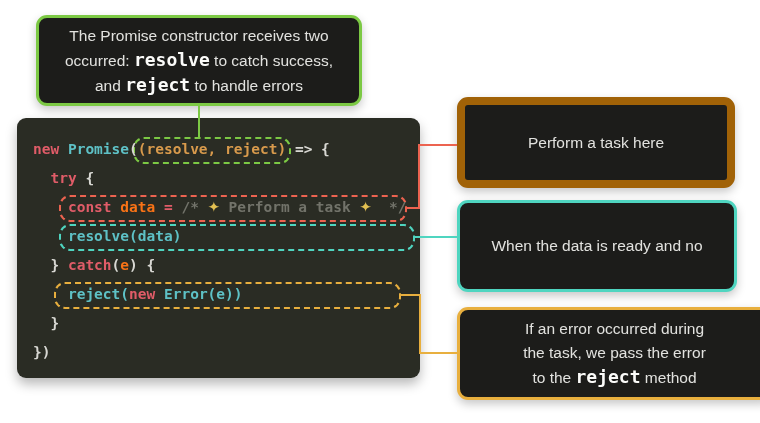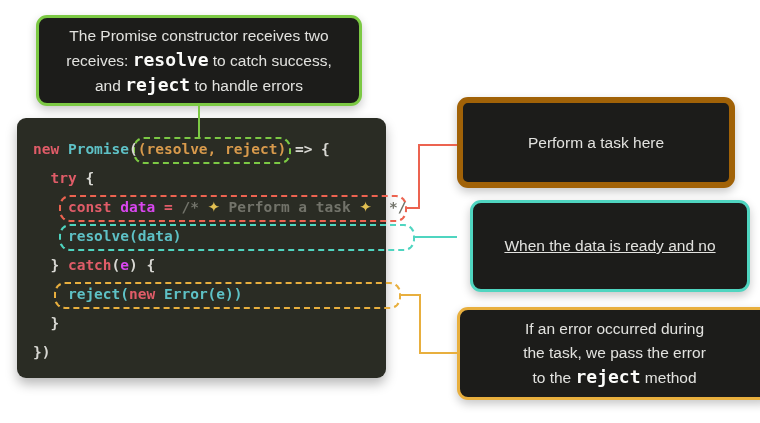--- a/index.html
+++ b/index.html
@@ -12,54 +12,54 @@
     position:absolute;box-sizing:border-box;background:#1c1c1a;color:#e2e2df;
     border-radius:11px;display:flex;flex-direction:column;justify-content:center;
     align-items:center;text-align:center;font-size:15.5px;line-height:24px;
     box-shadow:0 4px 10px rgba(0,0,0,.22);padding:0 10px;
   }
   .callout .rl-line{white-space:nowrap;}
   .callout .mono{
     font-family:"DejaVu Sans Mono",monospace;font-weight:bold;font-size:18px;color:#fbfbf9;
   }
   #constructor-callout{left:36px;top:15px;width:326px;height:91px;border:3px solid #7cc944;}
-  #task-callout{left:457px;top:97px;width:278px;height:91px;border:6px solid #a16207;}
-  #resolve-callout{left:470px;top:200px;width:280px;height:92px;border:3px solid #4fd5c0;text-decoration:underline;}
+  #task-callout{left:457px;top:97px;width:278px;height:91px;border:8px solid #a16207;}
+  #resolve-callout{left:457px;top:200px;width:280px;height:92px;border:3px solid #4fd5c0;}
   #reject-callout{left:457px;top:307px;width:315px;height:93px;border:3px solid #e8af3e;}
 
   
   #code-block{
-    position:absolute;left:17px;top:118px;width:369px;height:260px;box-sizing:border-box;
+    position:absolute;left:17px;top:118px;width:403px;height:260px;box-sizing:border-box;
     background:#2a2c24;border-radius:9px;box-shadow:0 6px 12px rgba(0,0,0,.28);
     padding:17px 12px 0 16px;
   }
   .code-line{
     position:relative;z-index:2;height:29px;line-height:29px;white-space:pre;
     font-family:"DejaVu Sans Mono",monospace;font-size:14.5px;font-weight:bold;
   }
   .tok-red{color:#e05c68;} .tok-cyan{color:#5ec1c6;} .tok-orange{color:#d89a4c;}
-  .tok-gold{color:#d946ef;} .tok-white{color:#d8d8d3;} .tok-comment{color:#72736a;}
+  .tok-gold{color:#f97316;} .tok-white{color:#d8d8d3;} .tok-comment{color:#72736a;}
   .tok-sparkle{color:#e2c052;font-family:"DejaVu Sans",sans-serif;}
   .hl-box{position:absolute;z-index:1;box-sizing:border-box;border-radius:11px;}
   #hl-params {left:116px;top:19px; width:158px;height:27px;border:2px dashed #7cc944;}
   #hl-task   {left:42px; top:77px; width:348px;height:27px;border:2px dashed #ec6350;}
   #hl-resolve{left:42px; top:106px;width:356px;height:27px;border:2px dashed #4fd5c0;}
   #hl-reject {left:37px; top:164px;width:347px;height:27px;border:2px dashed #e8af3e;}
 
   
   #connector-lines{position:absolute;left:0;top:0;z-index:3;pointer-events:none;}
 </style>
 </head>
 <body>
 
 <div id="page">
 
   <div id="constructor-callout" class="callout">
       <div class="rl-line"><span>The Promise constructor receives two</span></div>
-      <div class="rl-line"><span>receives: </span><span class="mono">resolve</span><span> to catch success,</span></div>
+      <div class="rl-line"><span>occurred: </span><span class="mono">resolve</span><span> to catch success,</span></div>
       <div class="rl-line"><span>and </span><span class="mono">reject</span><span> to handle errors</span></div>
     </div>
 
   <div id="code-block">
     <div id="hl-params" class="hl-box"></div>
     <div id="hl-task" class="hl-box"></div>
     <div id="hl-resolve" class="hl-box"></div>
     <div id="hl-reject" class="hl-box"></div>
     <div id="code-listing">
         <div class="code-line"><span class="tok-red">new </span><span class="tok-cyan">Promise</span><span class="tok-white">(</span><span class="tok-orange">(resolve, reject)</span><span class="tok-white"> =&gt; {</span></div>

